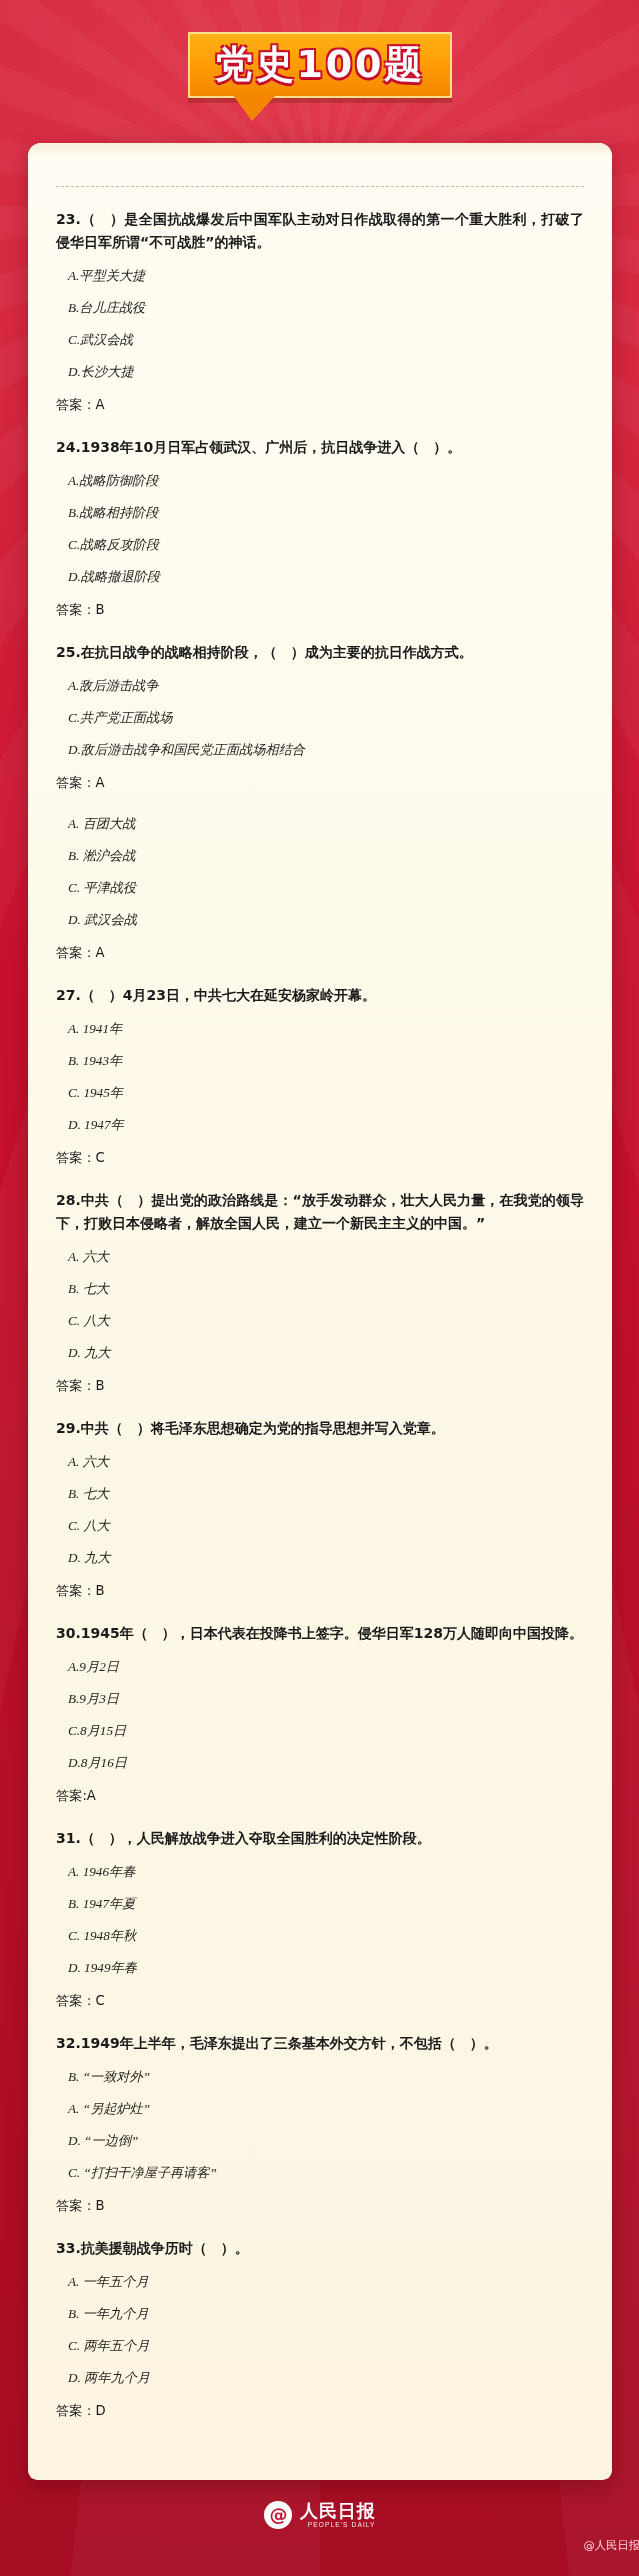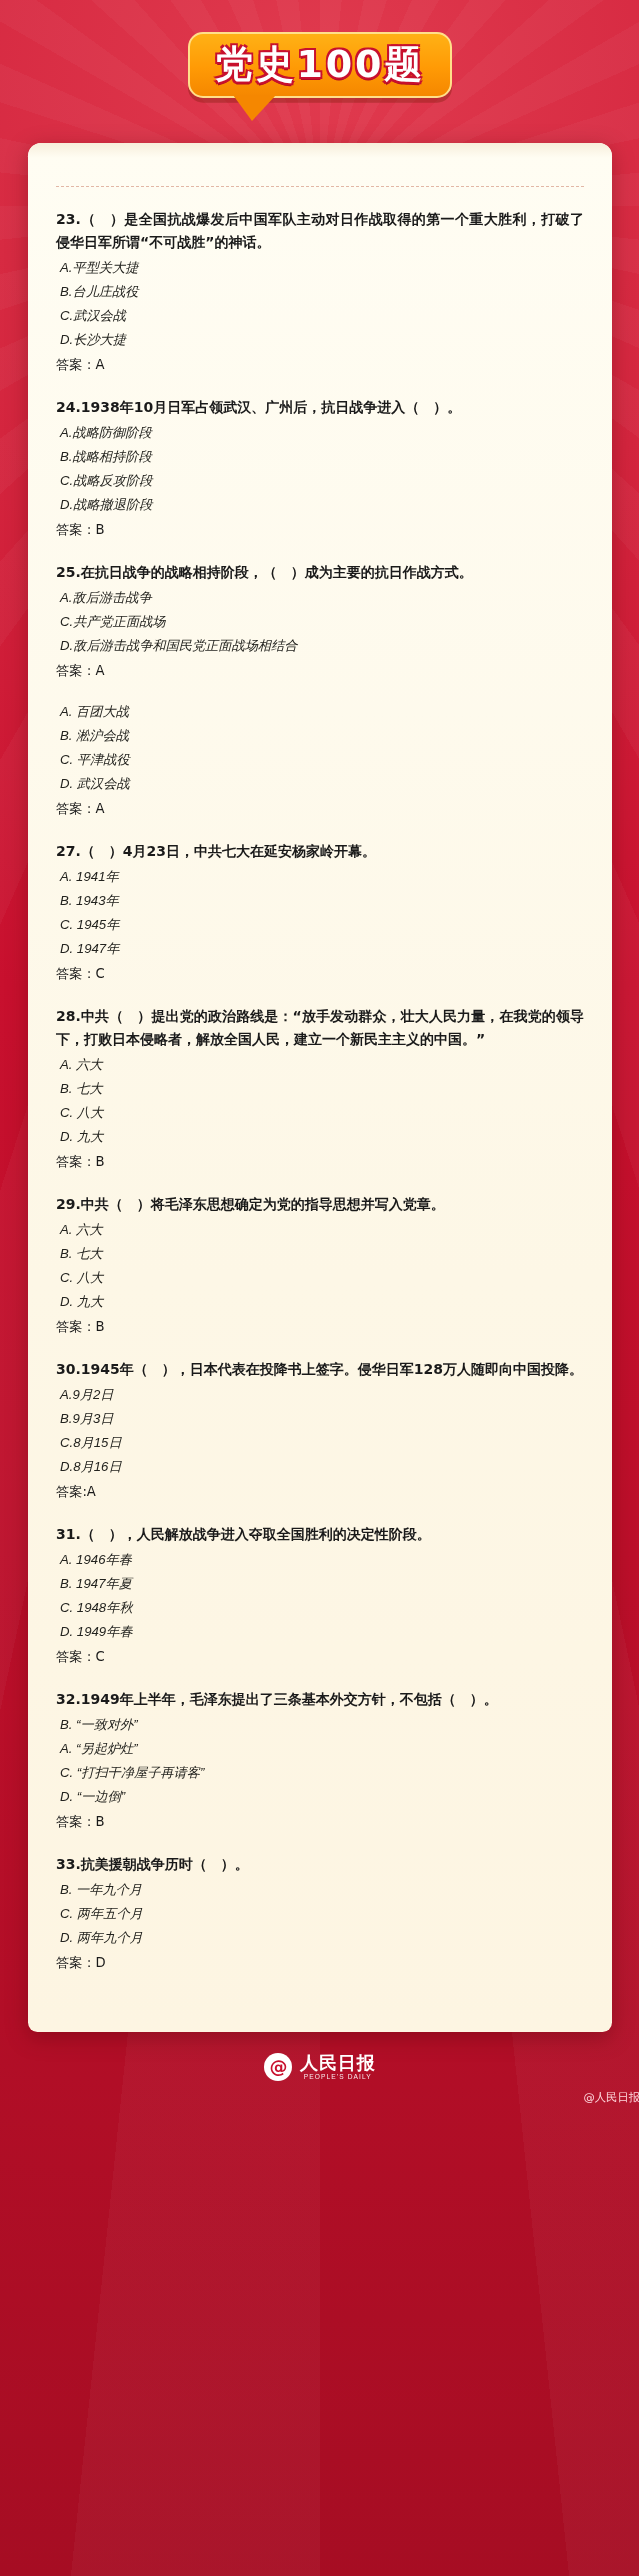--- a/index.html
+++ b/index.html
@@ -33,21 +33,21 @@
     position: relative;
     padding-top: 32px;
     text-align: center;
     z-index: 3;
   }
   .banner {
     position: relative;
     display: inline-block;
     background: linear-gradient(180deg, #ffb115 0%, #ff9a05 55%, #f58700 100%);
     border: 2.8px solid #ffe08a;
-    border-radius: 15px;
+    border-radius: 1px;
     padding: 11.3px 24.6px 13.2px 24.6px;
     box-shadow: 0 4.7px 0 rgba(120,30,10,0.35);
     text-align: right;
   }
   .banner-title {
     font-family: "DejaVu Sans", sans-serif;
     font-weight: bold;
     font-size: 38px;
     letter-spacing: 2.8px;
     color: #ffffff;
@@ -97,26 +97,26 @@
   .q-stem {
     font-family: "DejaVu Sans", sans-serif;
     font-weight: bold;
     font-size: 14px;
     line-height: 1.62;
     color: #1a1a1a;
     margin: 0 0 1.9px 0;
     text-align: justify;
   }
   .opt {
-    font-family: Liberation Sans, sans-serif;
+    font-family: Liberation Serif, serif;
     font-style: italic;
     font-size: 13.2px;
     line-height: 1.52;
     color: #23231f;
-    margin: 4px;
+    margin: 12px;
   }
   .ans {
     font-family: "DejaVu Sans", sans-serif;
     font-size: 13.2px;
     line-height: 1.6;
     color: #1a1a1a;
     margin: 0.9px 0 0 0;
   }
   
   .footer {
@@ -135,21 +135,21 @@
     border-radius: 50%;
     background: #ffffff;
     color: #c8102e;
     font-family: "DejaVu Sans", sans-serif;
     font-weight: bold;
     font-size: 18px;
     line-height: 28px;
     text-align: center;
   }
   .logo-text {
-    text-align: center;
+    text-align: right;
     color: #ffffff;
   }
   .logo-cn {
     font-family: "DejaVu Sans", sans-serif;
     font-weight: bold;
     font-size: 18px;
     line-height: 1.05;
     letter-spacing: 0.9px;
   }
   .logo-en {
@@ -249,26 +249,27 @@
           <p class="opt">A. 1946年春</p>
           <p class="opt">B. 1947年夏</p>
           <p class="opt">C. 1948年秋</p>
           <p class="opt">D. 1949年春</p>
           <p class="ans">答案：C</p>
         </div>
         <div class="q">
           <p class="q-stem">32.1949年上半年，毛泽东提出了三条基本外交方针，不包括（　）。</p>
           <p class="opt">B. “一致对外”</p>
           <p class="opt">A. “另起炉灶”</p>
+          <p class="opt">D. “一边倒”</p>
           <p class="opt">C. “打扫干净屋子再请客”</p>
-          <p class="opt">D. “一边倒”</p>
           <p class="ans">答案：B</p>
         </div>
         <div class="q">
           <p class="q-stem">33.抗美援朝战争历时（　）。</p>
+          <p class="opt">A. 一年五个月</p>
           <p class="opt">B. 一年九个月</p>
           <p class="opt">C. 两年五个月</p>
           <p class="opt">D. 两年九个月</p>
           <p class="ans">答案：D</p>
         </div>
       </div>
   </div>
 
   <div class="footer">
     <div class="logo-row">

